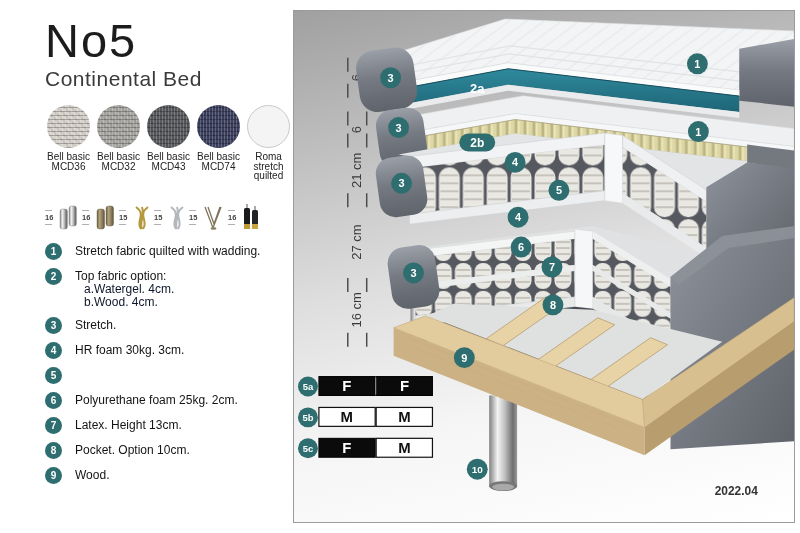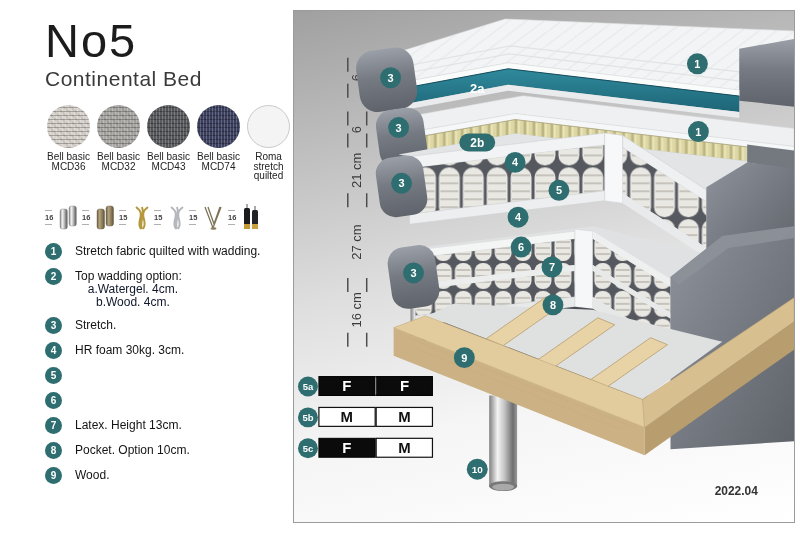--- a/index.html
+++ b/index.html
@@ -26,21 +26,21 @@
   .legs-row { display:flex; gap:2px; margin-top:10px; height:40px; align-items:flex-end; }
   .leg-item { display:flex; align-items:center; gap:1px; }
   .leg-num-col { display:flex; flex-direction:column; align-items:flex-start; width:12px; }
   .leg-num { font-size:7.5px; font-weight:bold; color:#444; line-height:9px; }
   .dash { display:block; width:7px; height:1px; background:#b0b0b0; margin:2px 0; }
 
   .legend { margin-top:12px; }
   .legend-item { display:flex; gap:13px; margin-bottom:8px; }
   .lnum { flex:0 0 17px; width:17px; height:17px; border-radius:50%; background:#2f6e70;
           color:#fff; font-size:10px; font-weight:bold; text-align:center; line-height:17px; }
-  .ltext { font-size:12px; line-height:14.5px; color:#141414; padding-top:1px;text-align:center; }
+  .ltext { font-size:12px; line-height:14.5px; color:#141414; padding-top:1px; }
   .lsub { font-size:12px; line-height:13px; color:#0f172a; margin-left:9px; }
 
   
   .panel { position:absolute; left:293px; top:10px; width:502px; height:513px;
            border:1px solid #9b9b9b;
            background:linear-gradient(168deg,#a0a0a0 0%, #bdbdbd 22%, #dedede 48%, #f5f5f5 72%, #ffffff 100%); }
   .panel svg { display:block; width:100%; height:100%; }
   svg text { font-family:"Liberation Sans", sans-serif; }
 </style>
 </head>
@@ -210,38 +210,39 @@
       </div>
     </div>
 
     <div class="legend">
       <div class="legend-item">
         <div class="lnum">1</div>
         <div class="ltext">Stretch fabric quilted with wadding.</div>
       </div>
       <div class="legend-item">
         <div class="lnum">2</div>
-        <div class="ltext"><span>Top wadding option:</span>
+        <div class="ltext"><span>Top fabric option:</span>
           <div class="lsub">a.Watergel. 4cm.</div>
           <div class="lsub">b.Wood. 4cm.</div>
         </div>
       </div>
       <div class="legend-item">
         <div class="lnum">3</div>
         <div class="ltext">Stretch.</div>
       </div>
       <div class="legend-item">
         <div class="lnum">4</div>
         <div class="ltext">HR foam 30kg. 3cm.</div>
       </div>
       <div class="legend-item">
         <div class="lnum">5</div>
       </div>
       <div class="legend-item">
         <div class="lnum">6</div>
+        <div class="ltext">Polyurethane foam 25kg. 2cm.</div>
       </div>
       <div class="legend-item">
         <div class="lnum">7</div>
         <div class="ltext">Latex. Height 13cm.</div>
       </div>
       <div class="legend-item">
         <div class="lnum">8</div>
         <div class="ltext">Pocket. Option 10cm.</div>
       </div>
       <div class="legend-item">

